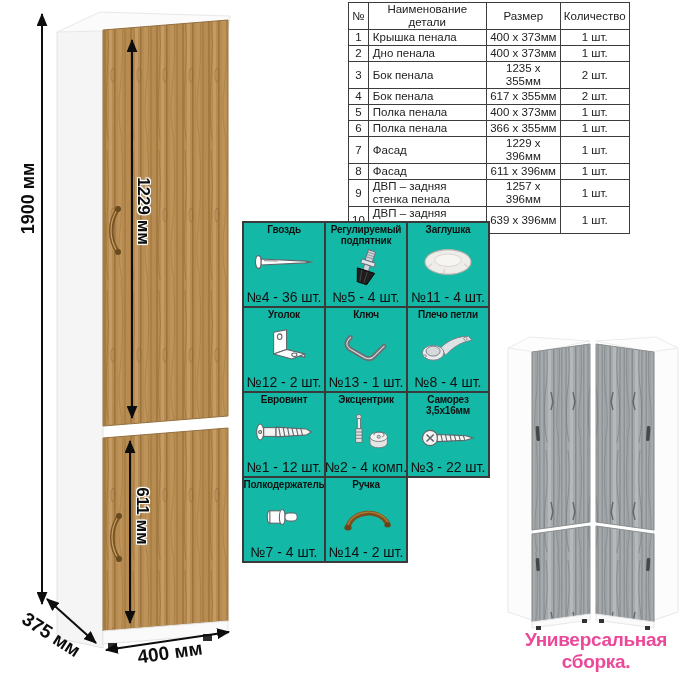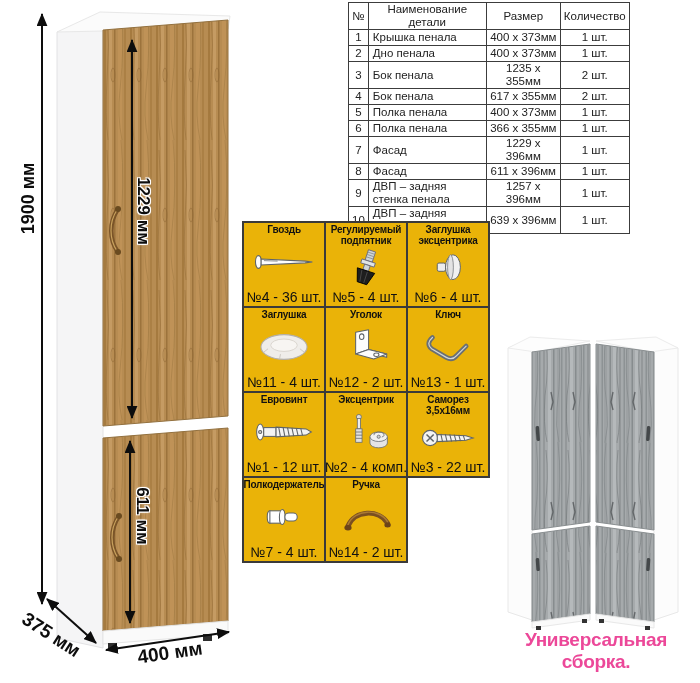--- a/index.html
+++ b/index.html
@@ -25,21 +25,21 @@
   .col-qty{width:64px;}
 
   
   .hardware-grid{
     position:absolute;left:243px;top:222px;width:246px;
     display:grid;grid-template-columns:82px 82px 82px;grid-auto-rows:85px;
   }
   .hw-cell{
     outline:2px solid #3a3a3a;outline-offset:-1px;
     display:flex;flex-direction:column;justify-content:space-between;align-items:center;
-    padding:3px 1px 2px 1px;box-sizing:border-box;background:#eab308;
+    padding:3px 1px 2px 1px;box-sizing:border-box;background:#14b8a6;
   }
   .hw-name{
     font-size:10px;font-weight:bold;text-align:center;line-height:10.5px;color:#111;
     letter-spacing:-0.2px;
   }
   .hw-icon{flex:1;display:flex;align-items:center;justify-content:center;min-height:0;}
   .hw-icon svg{max-height:38px;}
   .hw-count{font-size:14px;font-weight:normal;color:#111;white-space:nowrap;}
 
   
@@ -227,33 +227,20 @@
    <rect x="25" y="19" width="7" height="7" fill="#cfd5d8" stroke="#667" stroke-width="1"></rect>
    <path d="M18 26 L40 26 L35 42 L23 42 Z" fill="#1e1e1e" stroke="#000" stroke-width="1"></path>
    <line x1="24" y1="27" x2="26" y2="41" stroke="#4a4a4a"></line>
               <line x1="31" y1="27" x2="31" y2="41" stroke="#4a4a4a"></line>
             </g>
           </svg>
         </div>
         <div class="hw-count">№5 - 4 шт.</div>
       </div>
       <div class="hw-cell">
-        <div class="hw-name">Заглушка эксцентрика</div>
-        <div class="hw-icon">
-          <svg width="48" height="42" viewBox="0 0 56 46">
-            <g stroke="#5f6468" fill="#fdfdfd" stroke-width="1.2">
-   <rect x="15" y="17" width="10" height="10" rx="2" fill="#ededed"></rect>
-   <ellipse cx="34" cy="22" rx="9" ry="15" fill="#f1f1f1"></ellipse>
-   <ellipse cx="31" cy="22" rx="3.5" ry="15" fill="#e3e3e3" stroke-width="0.8"></ellipse>
-            </g>
-          </svg>
-        </div>
-        <div class="hw-count">№6 - 4 шт.</div>
-      </div>
-      <div class="hw-cell">
         <div class="hw-name">Заглушка</div>
         <div class="hw-icon">
           <svg width="62" height="38" viewBox="0 0 70 42">
    <ellipse cx="35" cy="21" rx="26" ry="14" fill="#efedea" stroke="#b3afa9" stroke-width="1.2"></ellipse>
    <ellipse cx="35" cy="19" rx="15" ry="7" fill="#f7f5f2" stroke="#d4cfc8" stroke-width="0.9"></ellipse>
    <line x1="12" y1="27" x2="17" y2="23" stroke="#c9c4bd"></line>
             <line x1="58" y1="27" x2="53" y2="23" stroke="#c9c4bd"></line>
    <line x1="30" y1="34.5" x2="31" y2="29" stroke="#c9c4bd"></line>
           </svg>
         </div>
@@ -276,20 +263,35 @@
       </div>
       <div class="hw-cell">
         <div class="hw-name">Ключ</div>
         <div class="hw-icon">
           <svg width="58" height="40" viewBox="0 0 64 44">
    <path d="M14 11 q-8 7 -1 13 l17 10 q7 4 12 -2 l11 -11" fill="none" stroke="#6a6f73" stroke-width="5.5" stroke-linecap="round"></path>
    <path d="M14 11 q-8 7 -1 13 l17 10 q7 4 12 -2 l11 -11" fill="none" stroke="#cfd4d7" stroke-width="1.4" stroke-linecap="round"></path>
           </svg>
         </div>
         <div class="hw-count">№13 - 1 шт.</div>
+      </div>
+      <div class="hw-cell">
+        <div class="hw-name">Плечо петли</div>
+        <div class="hw-icon">
+          <svg width="62" height="42" viewBox="0 0 70 46">
+            <g stroke="#767b7f" stroke-width="1.1">
+   <path d="M26 24 C36 14 48 10 60 10 L64 15 C52 16 40 24 32 33 Z" fill="#e0e3e5"></path>
+   <ellipse cx="17" cy="30" rx="13" ry="9" fill="#e9ebed"></ellipse>
+   <ellipse cx="17" cy="28" rx="8.5" ry="6" fill="#d5d9db"></ellipse>
+   <ellipse cx="7" cy="34" rx="1.8" ry="1.4" fill="#fff"></ellipse>
+   <ellipse cx="56" cy="13" rx="2" ry="1.5" fill="#fff"></ellipse>
+            </g>
+          </svg>
+        </div>
+        <div class="hw-count">№8 - 4 шт.</div>
       </div>
       <div class="hw-cell">
         <div class="hw-name">Евровинт</div>
         <div class="hw-icon">
           <svg width="64" height="30" viewBox="0 0 70 34">
             <g stroke="#5f6468" fill="#fdfdfd" stroke-width="1.2">
    <ellipse cx="8" cy="17" rx="4" ry="9"></ellipse>
    <circle cx="8" cy="17" r="1.8" fill="#cfcfcf"></circle>
    <rect x="12" y="12" width="14" height="10" fill="#f3f3f3"></rect>
    <path d="M26 11.5 L60 13.5 L66 17 L60 20.5 L26 22.5 Z" fill="#f3f3f3"></path>

